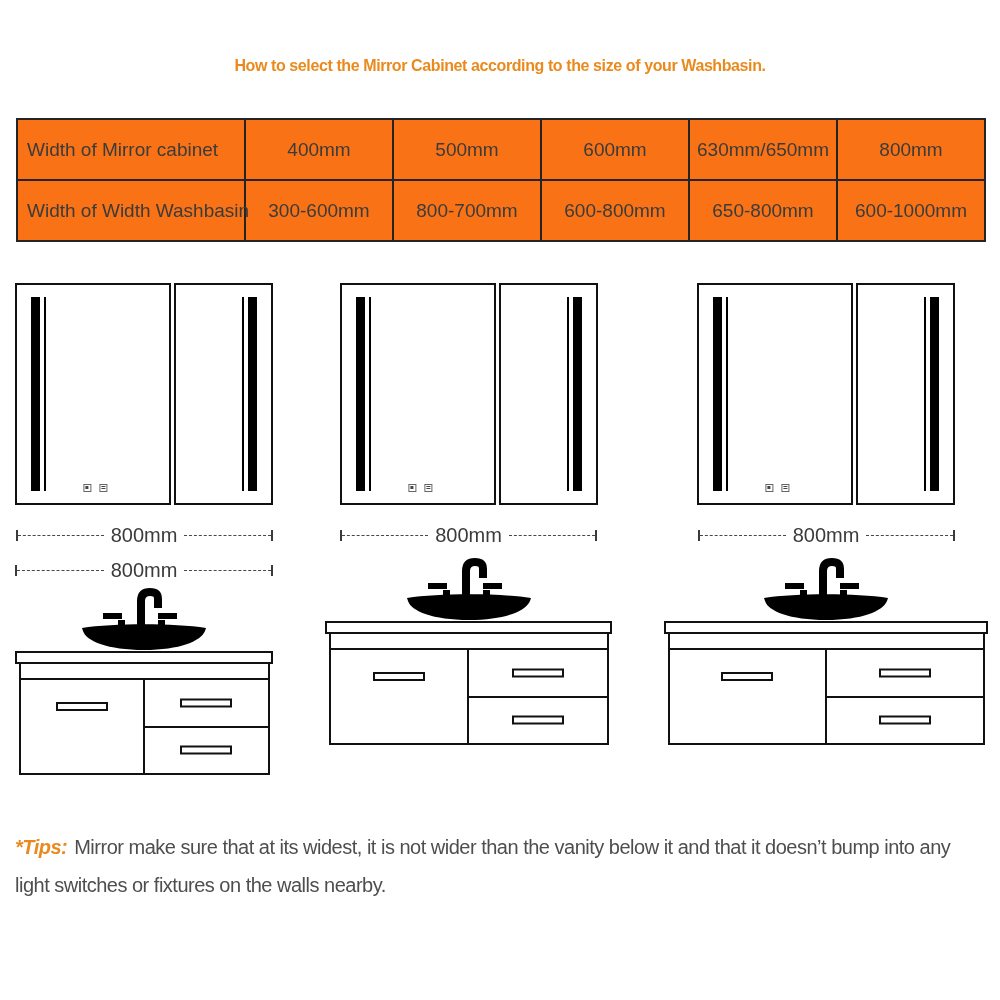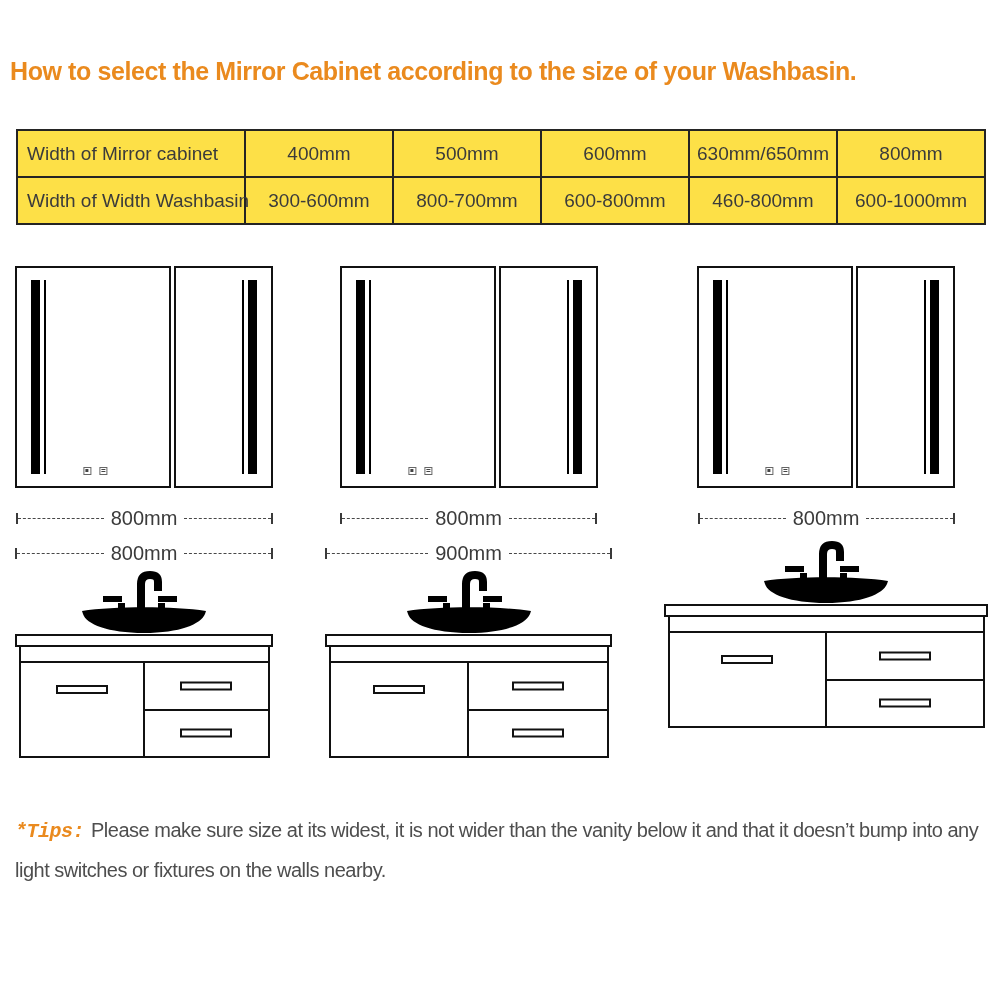--- a/index.html
+++ b/index.html
@@ -14,42 +14,42 @@
     width: 1000px;
     height: 1000px;
     background: #ffffff;
     font-family: "Liberation Sans", sans-serif;
     overflow: hidden;
   }
 
   
   .title {
     margin: 57px 10px 0;
-    text-align: left;
-    font-size: 25px;
+    text-align: center;
+    font-size: 16px;
     font-weight: bold;
     letter-spacing: -0.4px;
     color: var(--accent, #EA8A1E);
   }
 
   
   .size-table {
     margin: 43px 0 0 16px;
     width: 969px;
     border-collapse: collapse;
     table-layout: fixed;
   }
   .size-table td {
     border: 2px solid #242424;
-    height: 47px;
+    height: 61px;
     font-size: 19px;
     color: var(--text-dark, #3B3B3B);
     text-align: center;
     padding: 0 2px;
-    background: #fde047;
+    background: #f97316;
     white-space: nowrap;
   }
   .size-table td.label-cell {
     text-align: left;
     padding-left: 9px;
   }
   .col-label { width: 228px; }
   .col-val   { width: 148px; }
 
   
@@ -183,21 +183,20 @@
     font-size: 20px;
     letter-spacing: -0.5px;
     line-height: 38px;
     color: var(--text-tips, #4E4E4E);
   }
   .tips-prefix {
     color: var(--accent, #EA8A1E);
     font-weight: bold;
     font-style: italic;
     margin-right: 7px;
-    font-family: Liberation Mono, monospace;
   }
 </style>
 </head>
 <body>
 
 <div class="page">
 
   <h1 class="title">How to select the Mirror Cabinet according to the size of your Washbasin.</h1>
 
   <table class="size-table">
@@ -216,21 +215,21 @@
         <td>500mm</td>
         <td>600mm</td>
         <td>630mm/650mm</td>
         <td>800mm</td>
       </tr>
       <tr>
         <td class="label-cell">Width of Width Washbasin</td>
         <td>300-600mm</td>
         <td>800-700mm</td>
         <td>600-800mm</td>
-        <td>460-800mm</td>
+        <td>650-800mm</td>
         <td>600-1000mm</td>
       </tr>
     </tbody>
   </table>
 
   <div class="groups">
 
     <div class="group g1">
       <div class="cabinet">
         <div class="door door-left">
@@ -304,27 +303,20 @@
           <div class="led"></div>
         </div>
       </div>
       <div class="meas meas-cab">
         <span class="tick"></span>
         <span class="dash"></span>
         <span class="meas-label">800mm</span>
         <span class="dash"></span>
         <span class="tick"></span>
       </div>
-      <div class="meas meas-van">
-        <span class="tick"></span>
-        <span class="dash"></span>
-        <span class="meas-label">900mm</span>
-        <span class="dash"></span>
-        <span class="tick"></span>
-      </div>
       <div class="vanity">
         <svg class="sink" width="160" height="64" viewBox="0 0 160 64">
           <path d="M77,52 L77,14 Q77,5 86,5 Q94,5 94,12 L94,21" fill="none" stroke="#000" stroke-width="8"></path>
           <rect x="54" y="33" width="7" height="14" fill="#000"></rect>
           <rect x="39" y="26" width="19" height="6" fill="#000"></rect>
           <rect x="94" y="33" width="7" height="14" fill="#000"></rect>
           <rect x="94" y="26" width="19" height="6" fill="#000"></rect>
           <path d="M18,41 C50,36 110,36 142,41 L141,44 C137,54 116,63 80,63 C44,63 22,54 19,44 Z" fill="#000"></path>
         </svg>
         <div class="counter"></div>
@@ -394,16 +386,16 @@
               </div>
             </div>
           </div>
         </div>
       </div>
     </div>
 
   </div>
 
   <p class="tips">
-    <span class="tips-prefix">*Tips:</span><span>Please make sure size at its widest, it is not wider than the vanity below it and that it doesn’t bump into any light switches or fixtures on the walls nearby.</span>
+    <span class="tips-prefix">*Tips:</span><span>Mirror make sure that at its widest, it is not wider than the vanity below it and that it doesn’t bump into any light switches or fixtures on the walls nearby.</span>
   </p>
 
 </div>
 
 </body></html>

